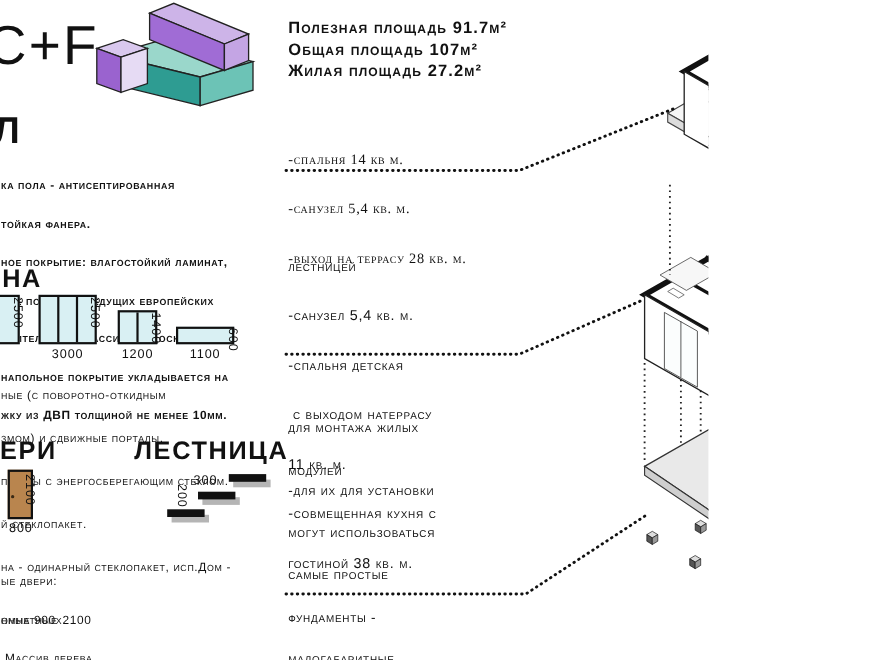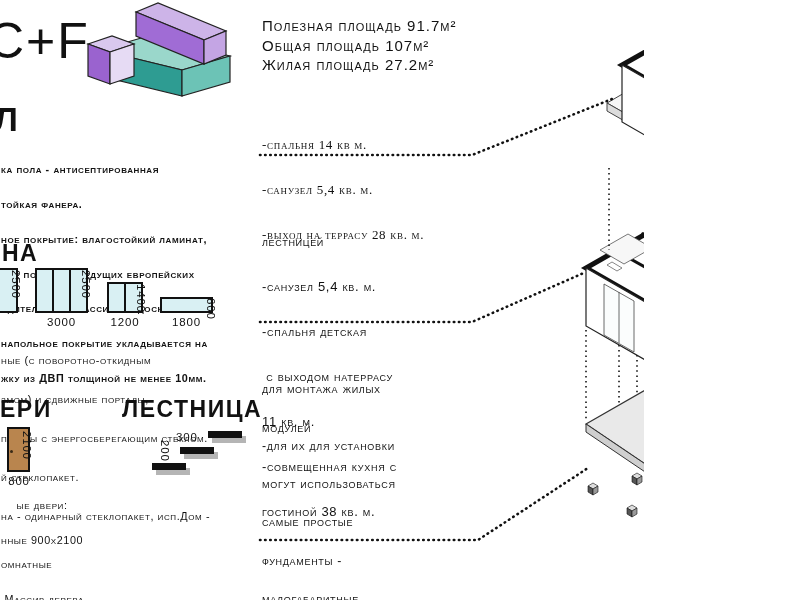--- a/index.html
+++ b/index.html
@@ -221,21 +221,21 @@
       <polygon points="136,12 158,3 226,31 204,40" fill="#cdb4e8"></polygon>
       <polygon points="136,12 204,40 204,64 136,36" fill="#a06cd5"></polygon>
       <polygon points="204,40 226,31 226,55 204,64" fill="#c4a5e4"></polygon>
 
       <polygon points="88,44 112,36 134,44 110,52" fill="#d9c8ee"></polygon>
       <polygon points="88,44 110,52 110,84 88,76" fill="#9a63cf"></polygon>
       <polygon points="110,52 134,44 134,76 110,84" fill="#e6dbf4"></polygon>
     </g>
   </svg>
 
-  <div class="abs sc" style="left:262px;top:16px;font-size:15px;font-weight:400;line-height:19.5px;letter-spacing:1px;">
+  <div class="abs sc" style="left:262px;top:16px;font-size:15px;font-weight:700;line-height:19.5px;letter-spacing:1px;">
     <div>Полезная площадь 91.7м²</div>
     <div>Общая площадь 107м²</div>
     <div>Жилая площадь 27.2м²</div>
   </div>
 
   <div class="abs title" style="left:-6px;top:100px;font-size:34px;">Л</div>
   <div class="abs sc body-txt" style="left:1px;top:141px;width:250px;font-weight:bold;">
     <div>ка пола - антисептированная</div>
     <div>тойкая фанера.</div>
     <div>ное покрытие: влагостойкий ламинат,</div>
@@ -263,21 +263,21 @@
   <div class="win" style="left:107px;top:282px;width:36px;height:31px;">
     <div class="pane"></div>
       <div class="pane"></div>
   </div>
   <div class="hdim dim" style="left:103px;top:316px;width:44px;">1200</div>
   <div class="vdim dim" style="left:147px;top:284px;">1400</div>
 
   <div class="win" style="left:160px;top:297px;width:53px;height:16px;">
     <div class="pane"></div>
   </div>
-  <div class="hdim dim" style="left:158px;top:316px;width:57px;">1800</div>
+  <div class="hdim dim" style="left:158px;top:316px;width:57px;">1100</div>
   <div class="vdim dim" style="left:217px;top:298px;">600</div>
 
   <div class="abs sc body-txt" style="left:1px;top:328px;width:252px;line-height:13px;">
     <div>ные (с поворотно-откидным</div>
     <div>змом) и сдвижные порталы,</div>
     <div>пакеты с энергосберегающим стеклом.</div>
     <div>й стеклопакет.</div>
     <div>на - одинарный стеклопакет, исп.Дом -</div>
   </div>
 
@@ -295,21 +295,21 @@
     <rect x="62" y="8" width="34" height="7" fill="#b5b5b5"></rect>
     <rect x="34" y="24" width="34" height="7" fill="#b5b5b5"></rect>
     <rect x="6" y="40" width="34" height="7" fill="#b5b5b5"></rect>
     <rect x="58" y="3" width="34" height="7" fill="#111"></rect>
     <rect x="30" y="19" width="34" height="7" fill="#111"></rect>
     <rect x="2" y="35" width="34" height="7" fill="#111"></rect>
   </svg>
   <div class="abs dim" style="left:176px;top:431px;text-align:center;">300</div>
   <div class="vdim dim" style="left:171px;top:440px;">200</div>
 
-  <div class="abs sc body-txt" style="left:1px;top:477px;line-height:11.5px;text-align:center;">
+  <div class="abs sc body-txt" style="left:1px;top:501px;line-height:11.5px;">
     <div>ые двери:</div>
     <div>нные 900х2100</div>
   </div>
   <div class="abs sc body-txt" style="left:1px;top:536px;line-height:11.5px;">
     <div>омнатные</div>
     <div> Массив дерева</div>
     
     
   </div>
 

